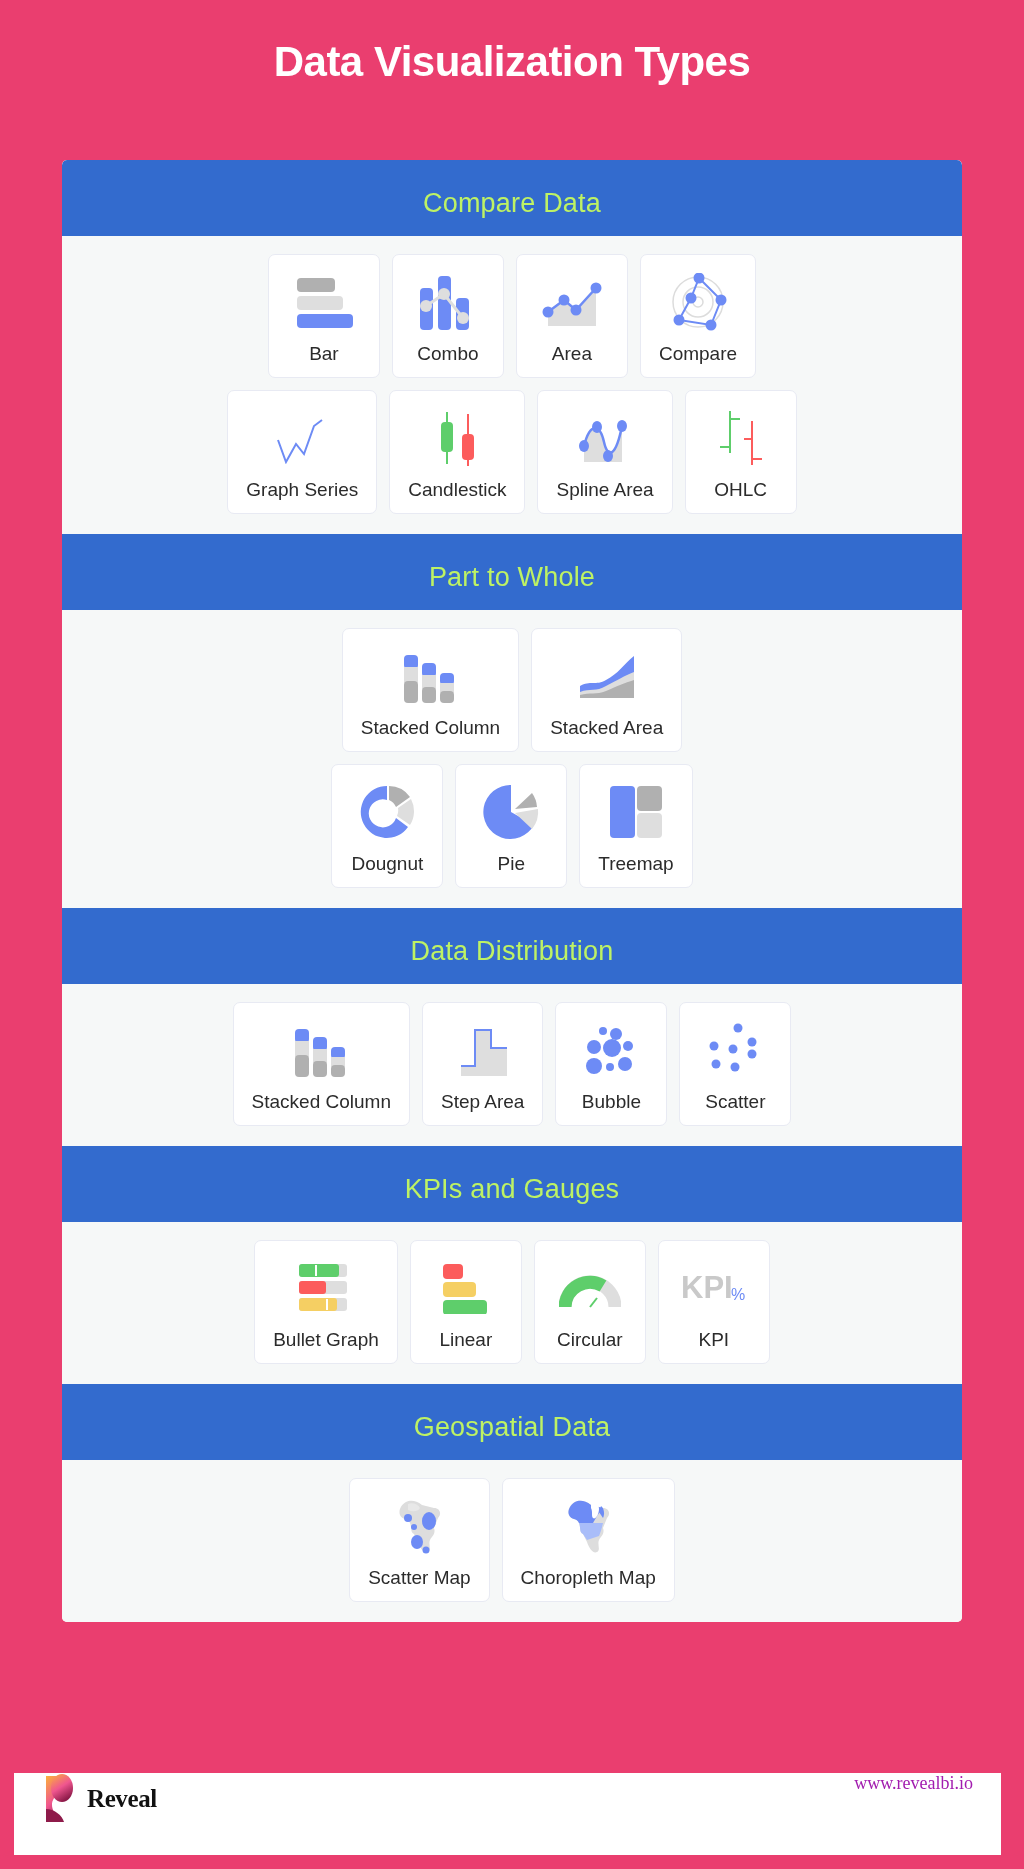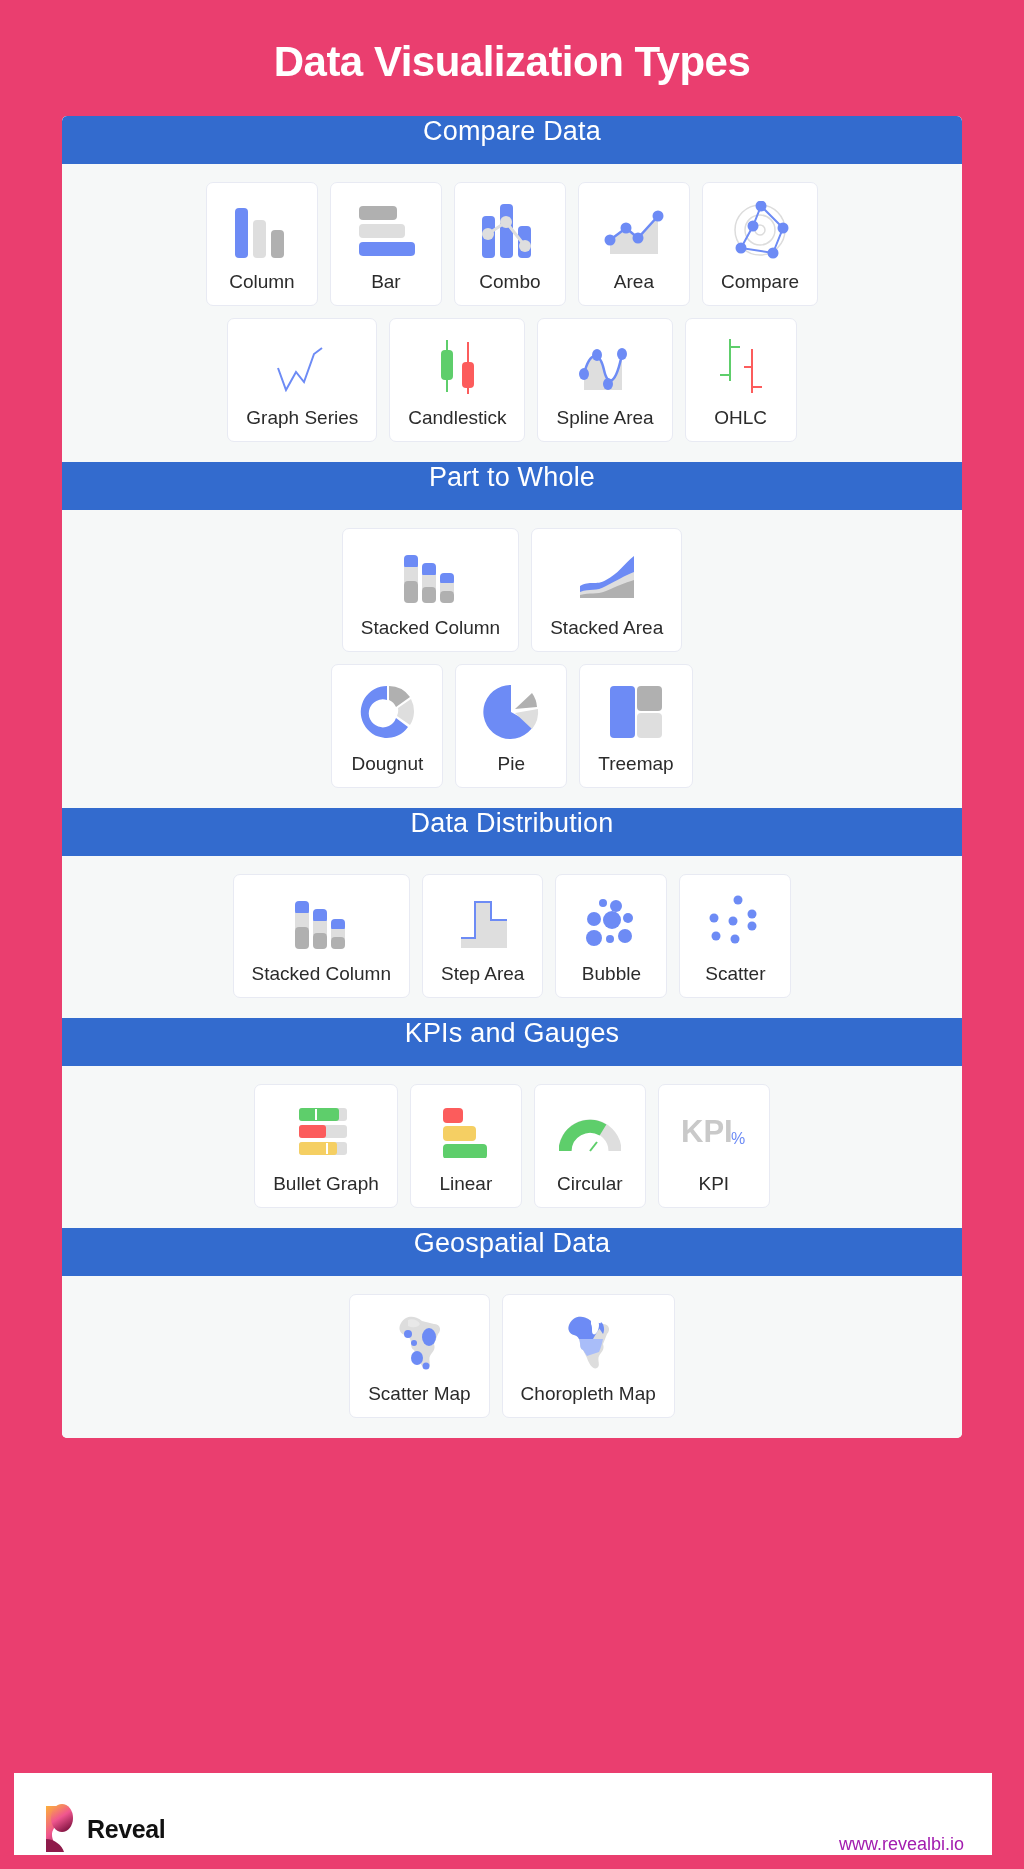--- a/index.html
+++ b/index.html
@@ -9,43 +9,44 @@
     background: #ea3e6f;
     font-family: "Liberation Sans", sans-serif;
   }
   .page {
     position: relative;
     width: 1024px;
     height: 1869px;
     background: #ea3e6f;
     display: flex;
     flex-direction: column;
+    gap: 44px;
   }
   .title {
     text-align: center;
     color: #ffffff;
     font-size: 42px;
     font-weight: bold;
     letter-spacing: -0.5px;
     padding: 38px 0 30px 0;
   }
   .board {
     width: 900px;
     margin: 0 auto;
     background: #f6f8f8;
     border-radius: 5px;
     overflow: hidden;
   }
   .section-header {
     background: #336bce;
-    color: #ffffff;
+    color: #bef264;
     text-align: center;
     font-size: 27px;
     font-weight: normal;
-    padding: 0 0 17px 0;
+    padding: 28px 0 17px 0;
     letter-spacing: 0.2px;
   }
   .section-header.first { border-radius: 5px 5px 0 0; }
   .section-body {
     background: #f6f8f8;
     padding: 18px 14px 20px 14px;
   }
   .row {
     display: flex;
     justify-content: center;
@@ -73,55 +74,46 @@
   .card .cap {
     margin-top: 10px;
     font-size: 19px;
     color: #2b2b2b;
     white-space: nowrap;
     text-align: center;
   }
   .footer {
     position: absolute;
     left: 14px;
-    right: 32px;
+    right: 23px;
     bottom: 14px;
     height: 82px;
     background: #ffffff;
     display: flex;
-    align-items: flex-end;
+    align-items: flex-start;
     justify-content: space-between;
     padding: 0 28px;
+    font-family: Liberation Serif, serif;
   }
   .brand { display: flex; align-items: center; gap: 9px; }
   .brand-name { font-size: 25px; font-weight: bold; color: #111; letter-spacing: -0.4px; }
   .site { font-size: 18px; color: #a21caf; }
   svg { display: block; }
 </style>
 </head>
 <body>
 
 <div class="page">
 
   <div class="title">Data Visualization Types</div>
 
   <div class="board" id="board">
       <div class="section-header first">Compare Data</div>
       <div class="section-body">
         <div class="row">
-          <div class="card">
-            <div class="glyph">
-              <svg width="58" height="56" viewBox="0 0 58 56">
-                <rect x="2" y="6" width="13" height="50" rx="4" fill="#6d8bf5"></rect>
-                <rect x="20" y="18" width="13" height="38" rx="4" fill="#dedede"></rect>
-                <rect x="38" y="28" width="13" height="28" rx="4" fill="#b0b0b0"></rect>
-              </svg>
-            </div>
-            <div class="cap">Column</div>
-          </div>
           <div class="card">
             <div class="glyph">
               <svg width="58" height="52" viewBox="0 0 58 52">
                 <rect x="2" y="2" width="38" height="14" rx="4" fill="#b0b0b0"></rect>
                 <rect x="2" y="20" width="46" height="14" rx="4" fill="#dedede"></rect>
                 <rect x="2" y="38" width="56" height="14" rx="4" fill="#6d8bf5"></rect>
               </svg>
             </div>
             <div class="cap">Bar</div>
           </div>

